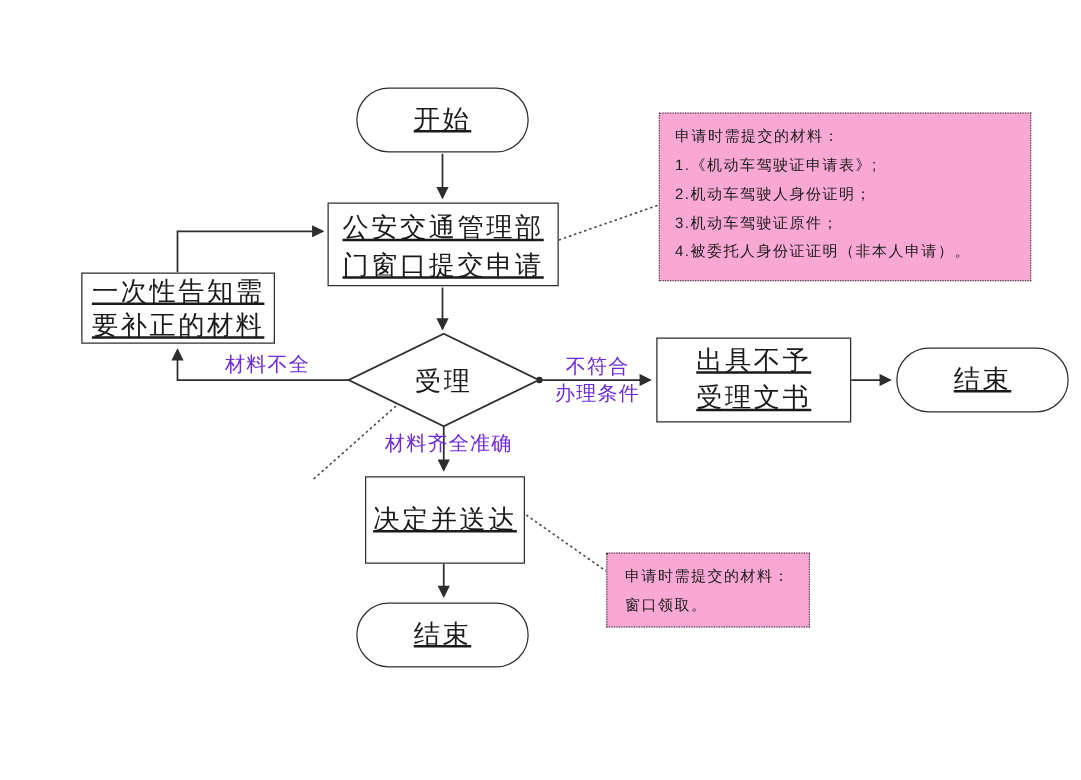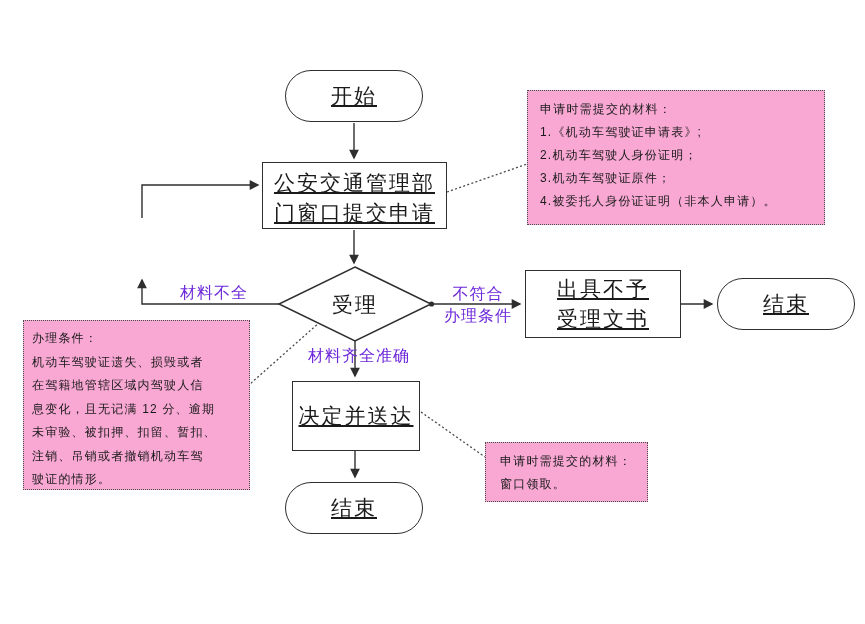--- a/index.html
+++ b/index.html
@@ -105,20 +105,24 @@
 
   <div class="node stadium" style="left:285px; top:70px; width:138px; height:52px;">
     <span>开始</span>
   </div>
 
   <div class="node" style="left:262px; top:162px; width:185px; height:67px;justify-content:flex-end;">
     <span>公安交通管理部</span>
     <span>门窗口提交申请</span>
   </div>
 
+  <div class="node" style="left:65px; top:218px; width:155px; height:57px; line-height:27px;">
+    <span>一次性告知需</span>
+    <span>要补正的材料</span>
+  </div>
 
   <div class="diamond-label" style="left:315px; top:291px; width:80px;">受理</div>
 
   <div class="node" style="left:525px; top:270px; width:156px; height:68px;">
     <span>出具不予</span>
     <span>受理文书</span>
   </div>
 
   <div class="node stadium" style="left:717px; top:278px; width:138px; height:52px;">
     <span>结束</span>
@@ -142,28 +146,19 @@
   <div class="edge-label" style="left:303px; top:345px; width:112px;">材料齐全准确</div>
 
   <div class="note note-materials" style="left:527px; top:90px; width:298px; height:135px;">
     <div class="line">申请时需提交的材料：</div>
     <div class="line">1.《机动车驾驶证申请表》;</div>
     <div class="line">2.机动车驾驶人身份证明；</div>
     <div class="line">3.机动车驾驶证原件；</div>
     <div class="line">4.被委托人身份证证明（非本人申请）。</div>
   </div>
 
-  <div class="note note-conditions" style="left:23px; top:320px; width:227px; height:170px;">
-    <div class="line">办理条件：</div>
-    <div class="line">机动车驾驶证遗失、损毁或者</div>
-    <div class="line">在驾籍地管辖区域内驾驶人信</div>
-    <div class="line">息变化，且无记满 12 分、逾期</div>
-    <div class="line">未审验、被扣押、扣留、暂扣、</div>
-    <div class="line">注销、吊销或者撤销机动车驾</div>
-    <div class="line">驶证的情形。</div>
-  </div>
 
   <div class="note note-delivery" style="left:485px; top:442px; width:163px; height:60px;">
     <div class="line">申请时需提交的材料：</div>
     <div class="line">窗口领取。</div>
   </div>
 
 </div>
 
 </body></html>

